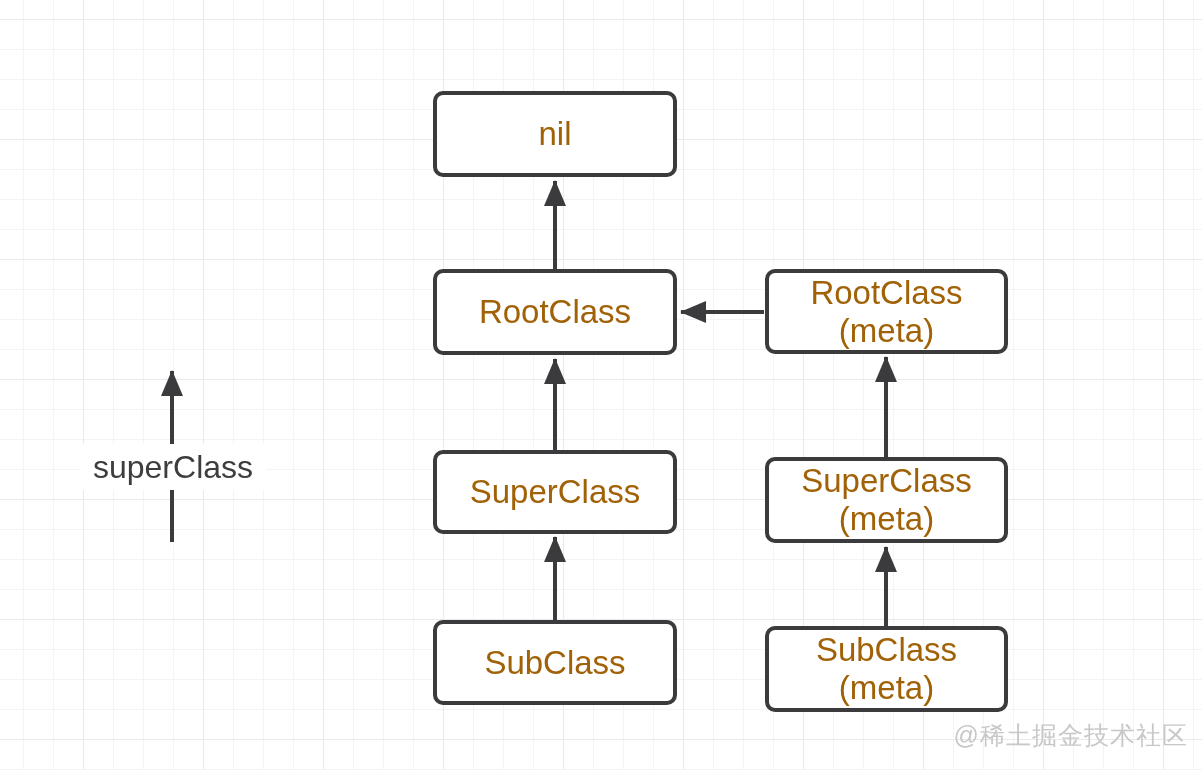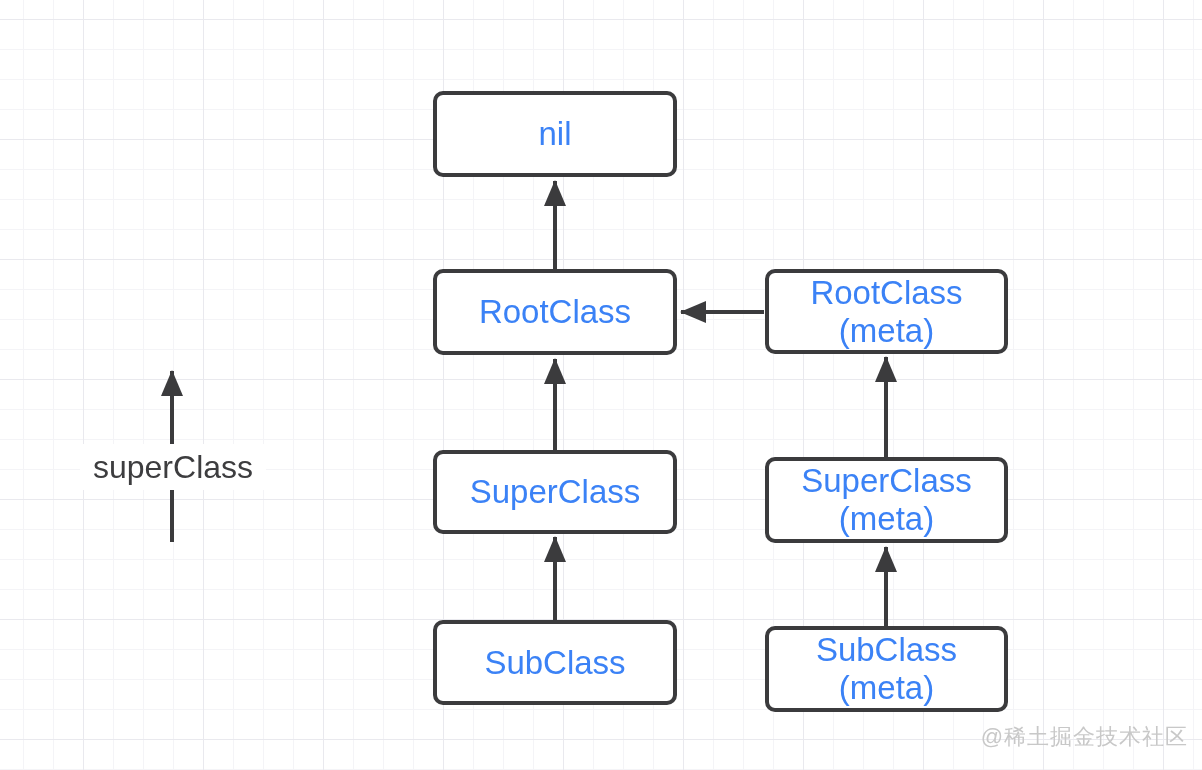--- a/index.html
+++ b/index.html
@@ -29,21 +29,21 @@
   }
   .arrows line { stroke: #3b3b3d; stroke-width: 4; }
 
   .node {
     position: absolute;
     z-index: 2;
     box-sizing: border-box;
     background: #ffffff;
     border: 4px solid #3b3b3d;
     border-radius: 10px;
-    color: #3b82f6;
+    color: #a16207;
     font-size: 33px;
     line-height: 38px;
     display: flex;
     flex-direction: column;
     align-items: center;
     justify-content: center;
     text-align: center;
   }
 
   #n-nil        { left: 433px; top:  91px; width: 244px; height: 86px; }
@@ -65,21 +65,21 @@
     line-height: 46px;
     color: #3d3d3f;
     background: #ffffff;
   }
 
   .watermark {
     position: absolute;
     z-index: 2;
     right: 14px;
     bottom: 18px;
-    font-size: 22px;
+    font-size: 25px;
     letter-spacing: 1px;
     color: #c8c8c8;
   }
 </style>
 </head>
 <body>
 
 <div class="canvas">
 
   <svg class="arrows" viewBox="0 0 1202 770" xmlns="http://www.w3.org/2000/svg">

